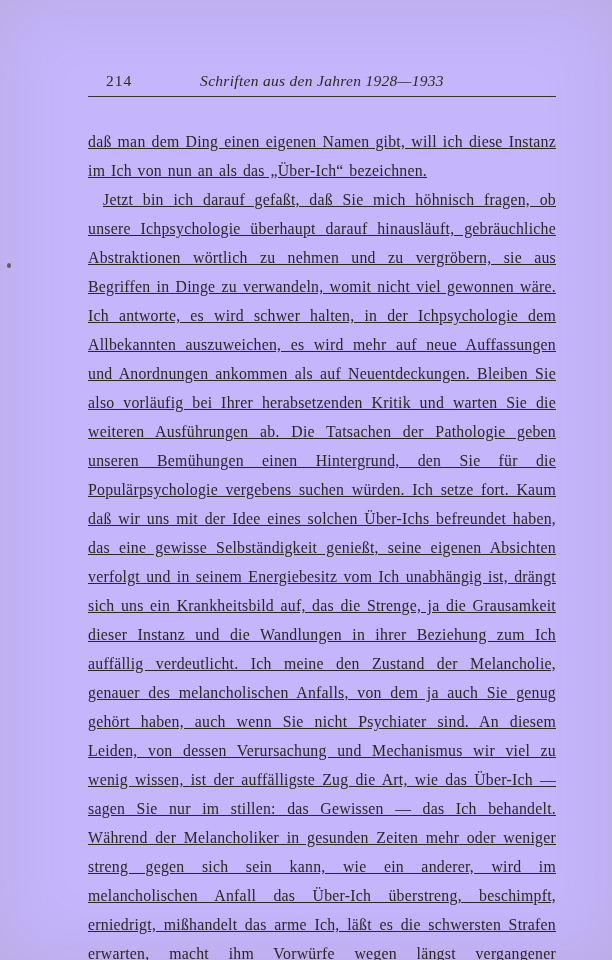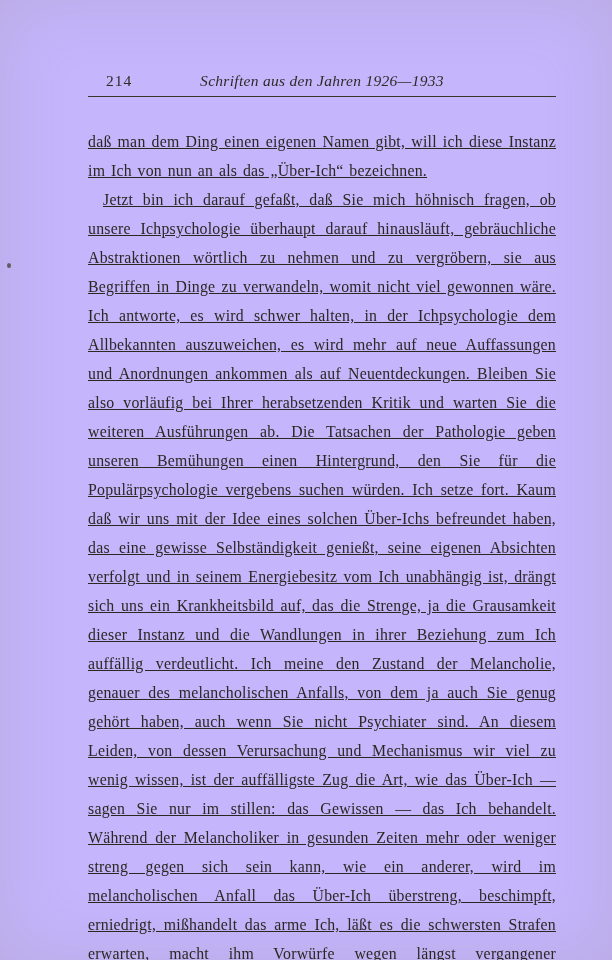--- a/index.html
+++ b/index.html
@@ -75,21 +75,21 @@
 </style>
 </head>
 <body>
 
 <div class="page">
   <div class="ink-speck"></div>
 
   <div class="content">
     <div class="running-head">
       <span class="page-number">214</span>
-      <span class="header-title">Schriften aus den Jahren 1926—1933</span>
+      <span class="header-title">Schriften aus den Jahren 1928—1933</span>
     </div>
 
     <div class="rule"></div>
 
     <div class="body-text">
       <p class="p-continued">daß man dem Ding einen eigenen Namen gibt, will ich diese Instanz im Ich von nun an als das „Über-Ich“ bezeichnen.</p>
       <p class="p-indent">Jetzt bin ich darauf gefaßt, daß Sie mich höhnisch fragen, ob unsere Ichpsychologie überhaupt darauf hinausläuft, gebräuchliche Abstraktionen wörtlich zu nehmen und zu vergröbern, sie aus Begriffen in Dinge zu verwandeln, womit nicht viel gewonnen wäre. Ich antworte, es wird schwer halten, in der Ichpsychologie dem Allbekannten auszuweichen, es wird mehr auf neue Auffassungen und Anordnungen ankommen als auf Neuentdeckungen. Bleiben Sie also vorläufig bei Ihrer herabsetzenden Kritik und warten Sie die weiteren Ausführungen ab. Die Tatsachen der Pathologie geben unseren Bemühungen einen Hintergrund, den Sie für die Populärpsychologie vergebens suchen würden. Ich setze fort. Kaum daß wir uns mit der Idee eines solchen Über-Ichs befreundet haben, das eine gewisse Selbständigkeit genießt, seine eigenen Absichten verfolgt und in seinem Energiebesitz vom Ich unabhängig ist, drängt sich uns ein Krankheitsbild auf, das die Strenge, ja die Grausamkeit dieser Instanz und die Wandlungen in ihrer Beziehung zum Ich auffällig verdeutlicht. Ich meine den Zustand der Melancholie, genauer des melancholischen Anfalls, von dem ja auch Sie genug gehört haben, auch wenn Sie nicht Psychiater sind. An diesem Leiden, von dessen Verursachung und Mechanismus wir viel zu wenig wissen, ist der auffälligste Zug die Art, wie das Über-Ich — sagen Sie nur im stillen: das Gewissen — das Ich behandelt. Während der Melancholiker in gesunden Zeiten mehr oder weniger streng gegen sich sein kann, wie ein anderer, wird im melancholischen Anfall das Über-Ich überstreng, beschimpft, erniedrigt, mißhandelt das arme Ich, läßt es die schwersten Strafen erwarten, macht ihm Vorwürfe wegen längst vergangener Handlungen, die zu ihrer Zeit leicht genommen wurden, als hätte es das ganze Intervall über Anklagen gesammelt und nur seine gegenwärtige Erstarkung abgewartet, um mit ihnen hervorzutreten und auf Grund dieser Anklagen zu verurteilen.</p>
     </div>
   </div>
 </div>

